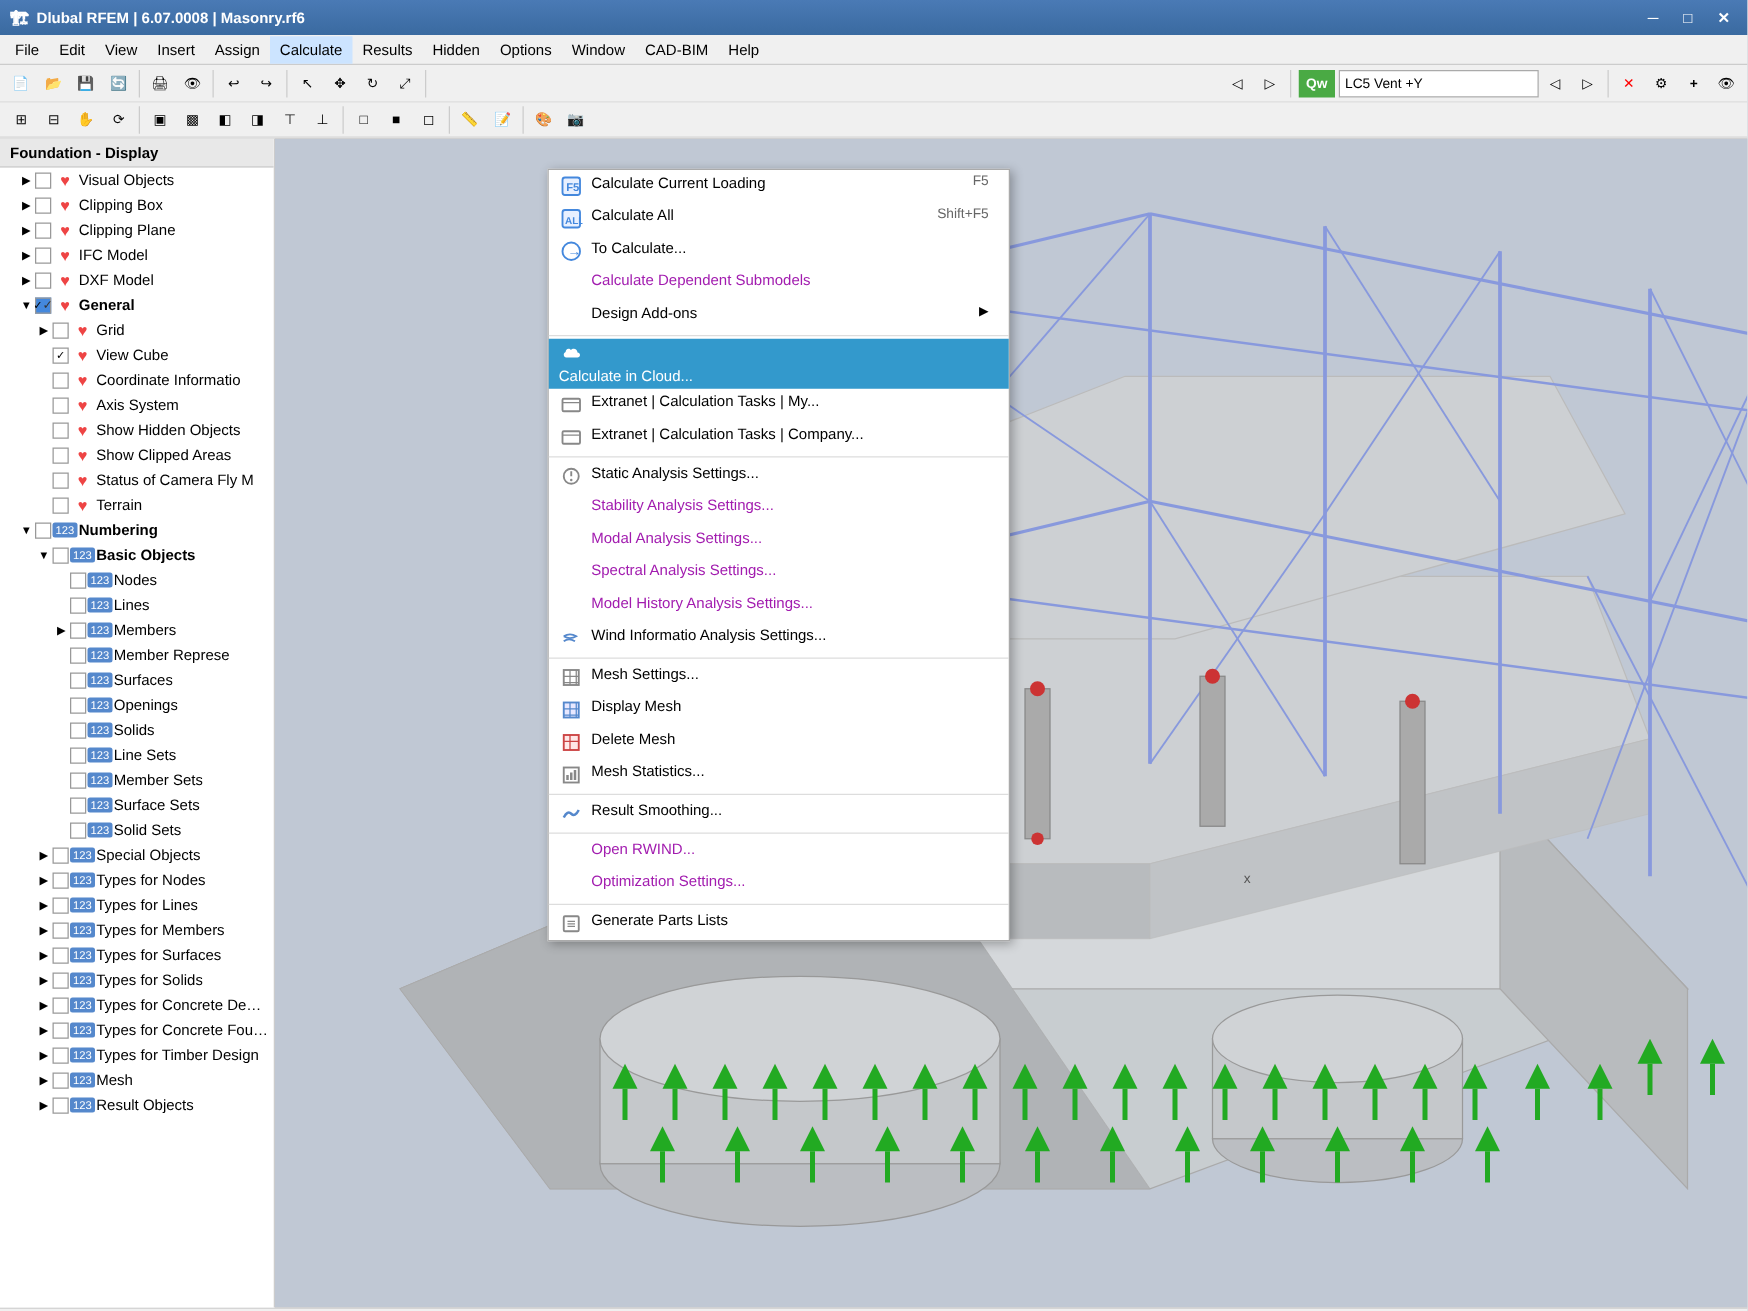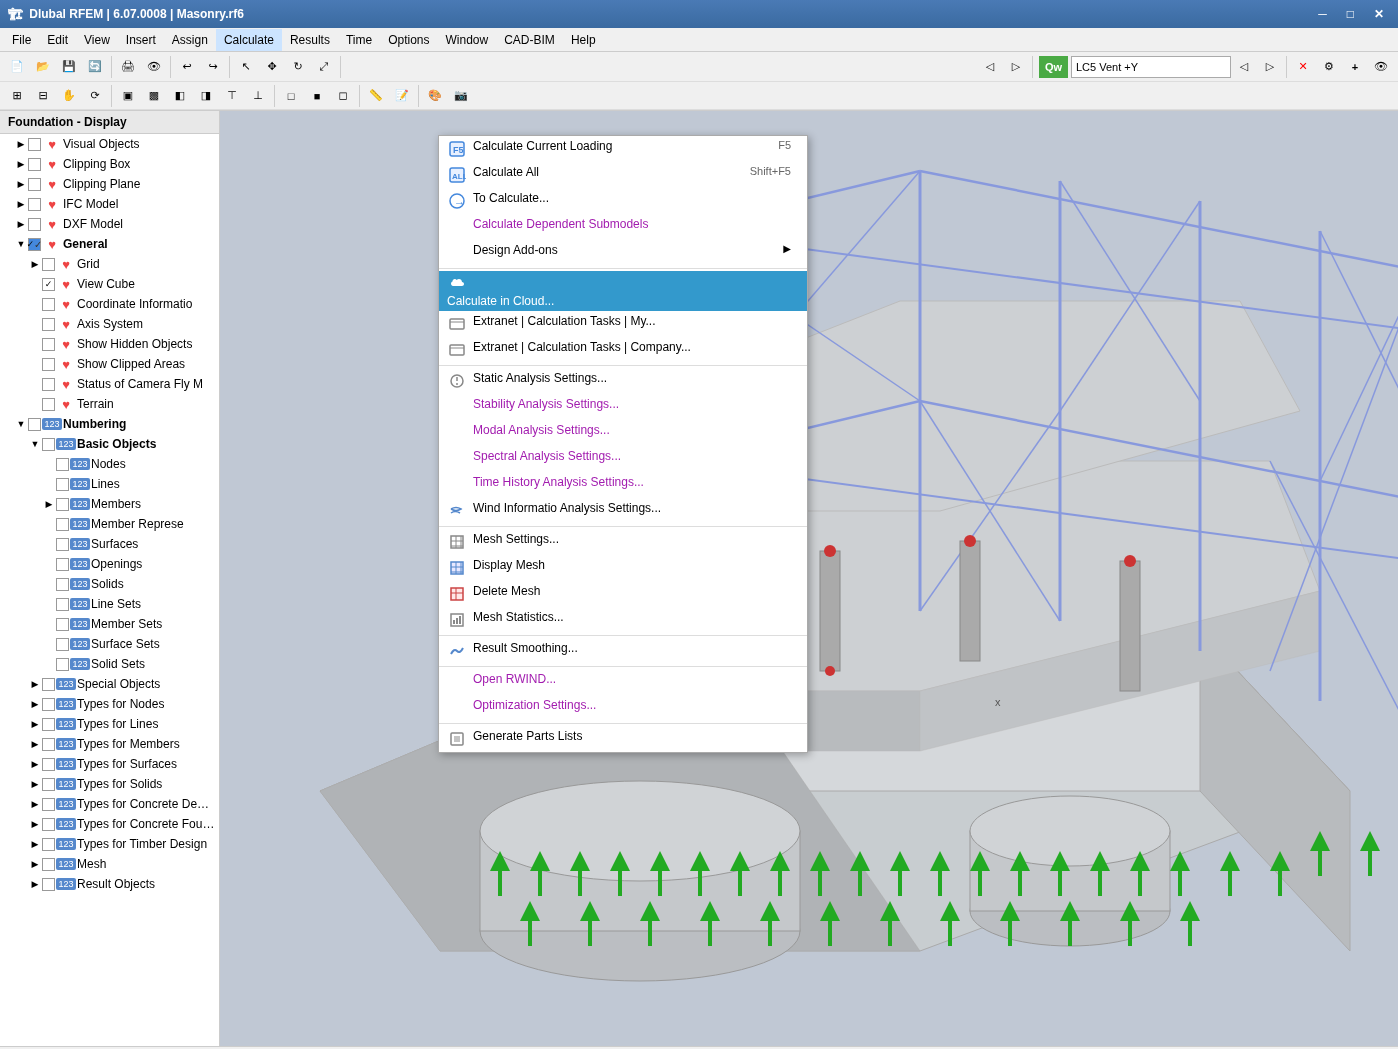--- a/index.html
+++ b/index.html
@@ -215,21 +215,21 @@
 </div>
 
 <div id="menu-bar">
   <div class="menu-item">File</div>
   <div class="menu-item">Edit</div>
   <div class="menu-item">View</div>
   <div class="menu-item">Insert</div>
   <div class="menu-item">Assign</div>
   <div class="menu-item active">Calculate</div>
   <div class="menu-item">Results</div>
-  <div class="menu-item">Time</div>
+  <div class="menu-item">Hidden</div>
   <div class="menu-item">Options</div>
   <div class="menu-item">Window</div>
   <div class="menu-item">CAD-BIM</div>
   <div class="menu-item">Help</div>
 </div>
 
 <div id="toolbar-area">
   <div class="toolbar-row">
 
     <div class="tb-btn">📄</div>
@@ -855,21 +855,21 @@
         <span>Modal Analysis Settings...</span>
       </div>
 
       <div class="dd-item disabled">
         <div class="dd-icon"></div>
         <span>Spectral Analysis Settings...</span>
       </div>
 
       <div class="dd-item disabled">
         <div class="dd-icon"></div>
-        <span>Time History Analysis Settings...</span>
+        <span>Model History Analysis Settings...</span>
       </div>
 
       <div class="dd-item">
         <div class="dd-icon">
           <svg width="18" height="18" viewBox="0 0 18 18">
               <path d="M3,7 Q8,4 13,7 Q8,10 3,7" fill="none" stroke="#5588cc" stroke-width="1.5"></path>
               <path d="M3,11 Q7,8 12,11" fill="none" stroke="#5588cc" stroke-width="1.5"></path>
             </svg>
         </div>
         <span>Wind Informatio Analysis Settings...</span>

